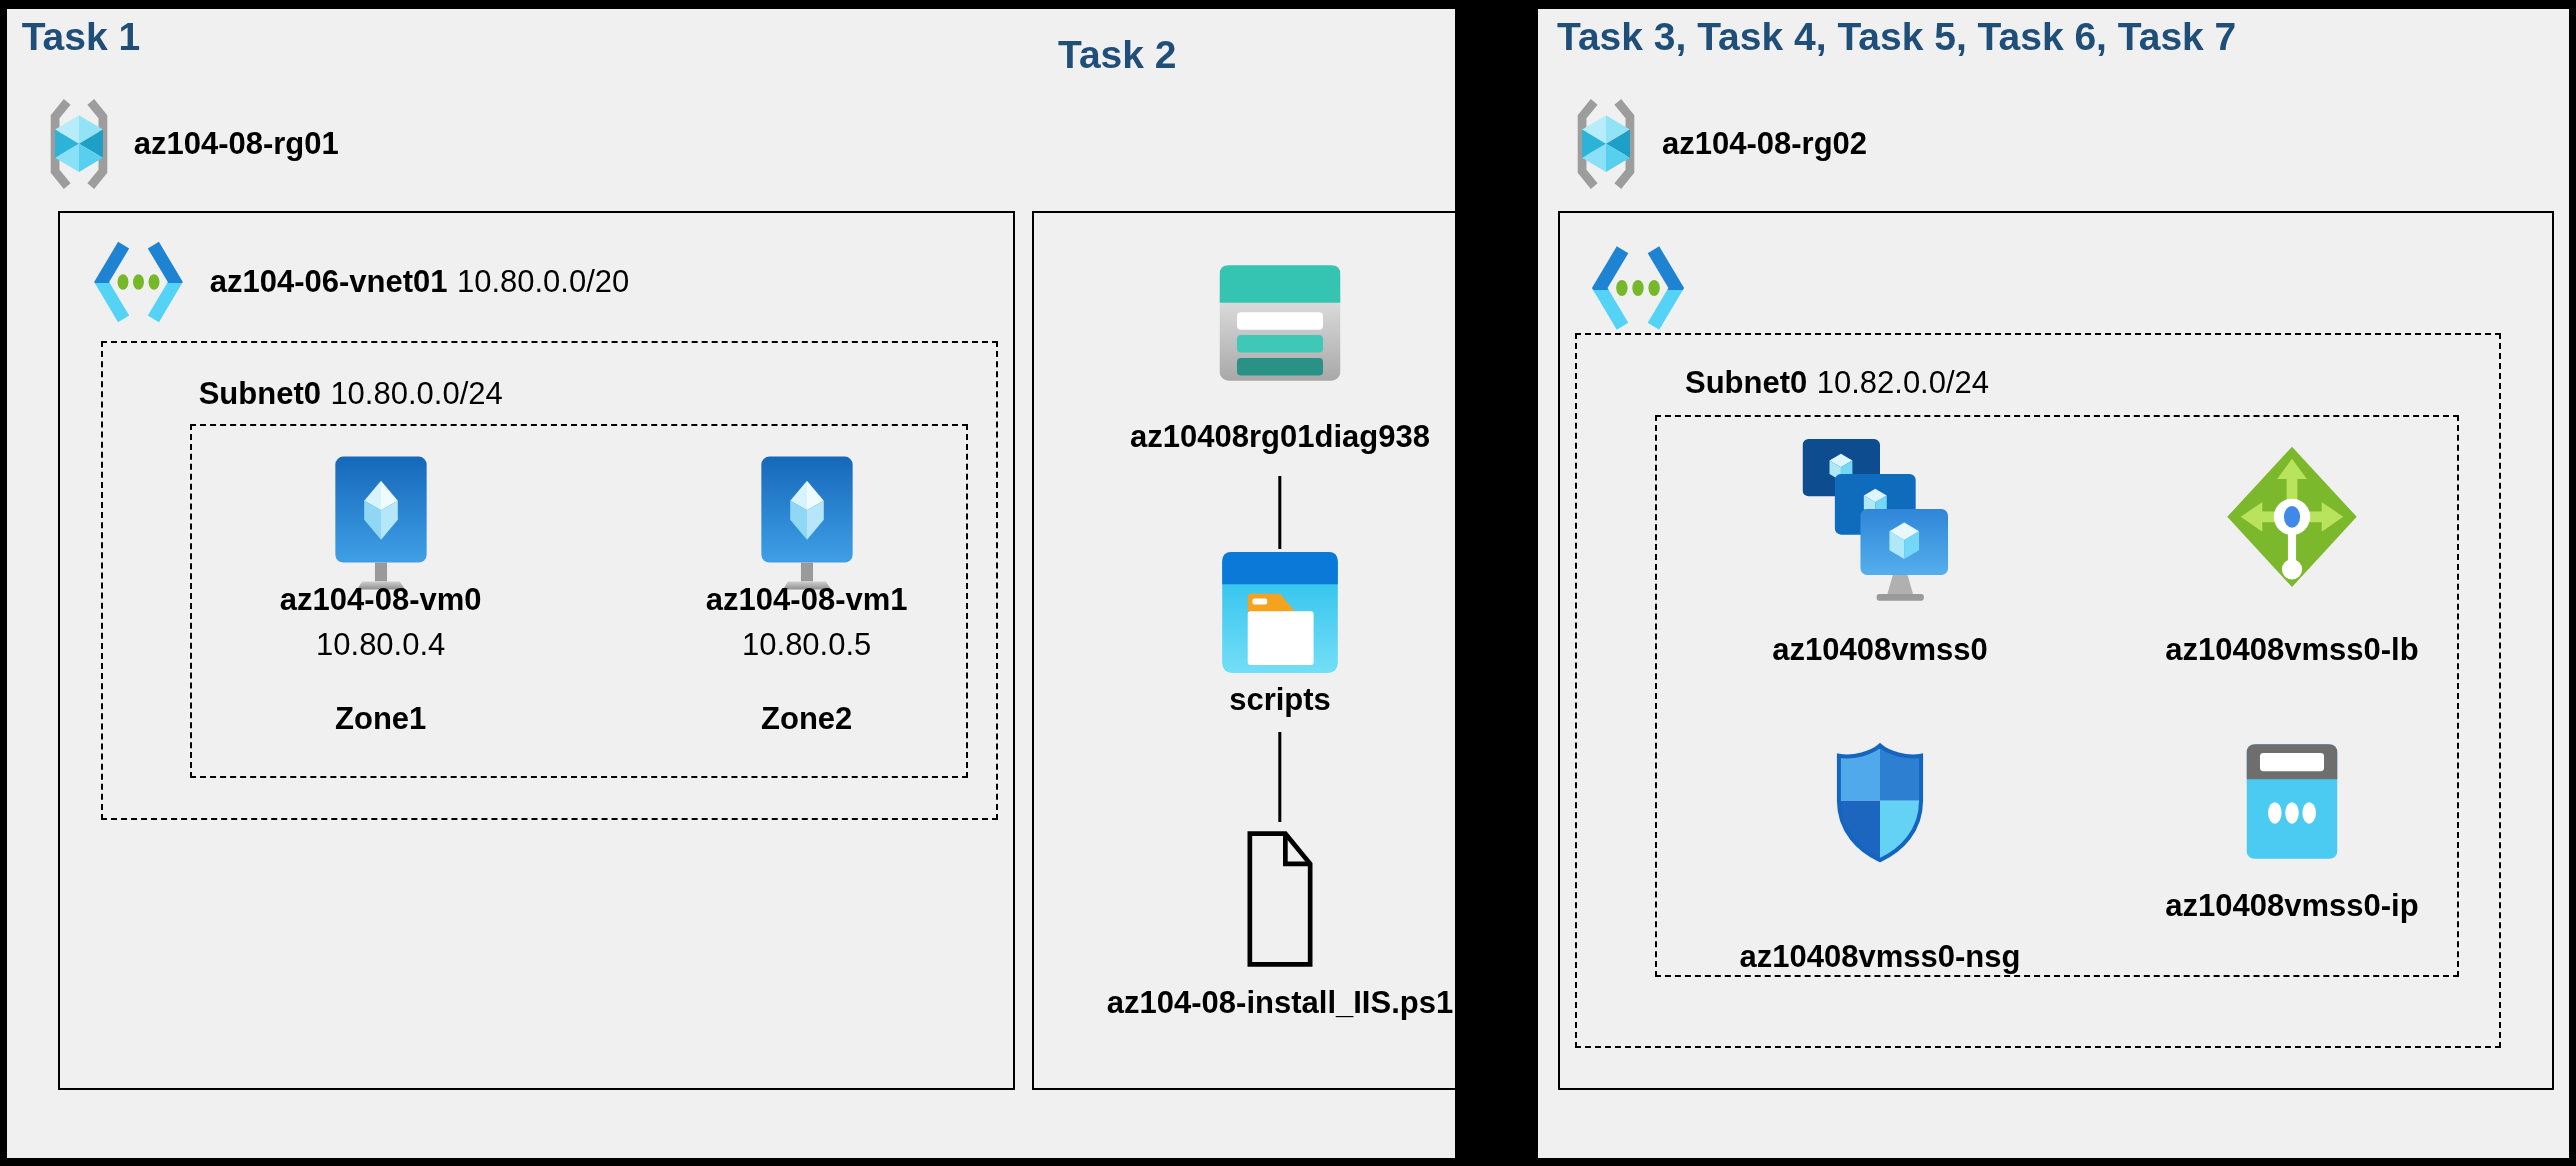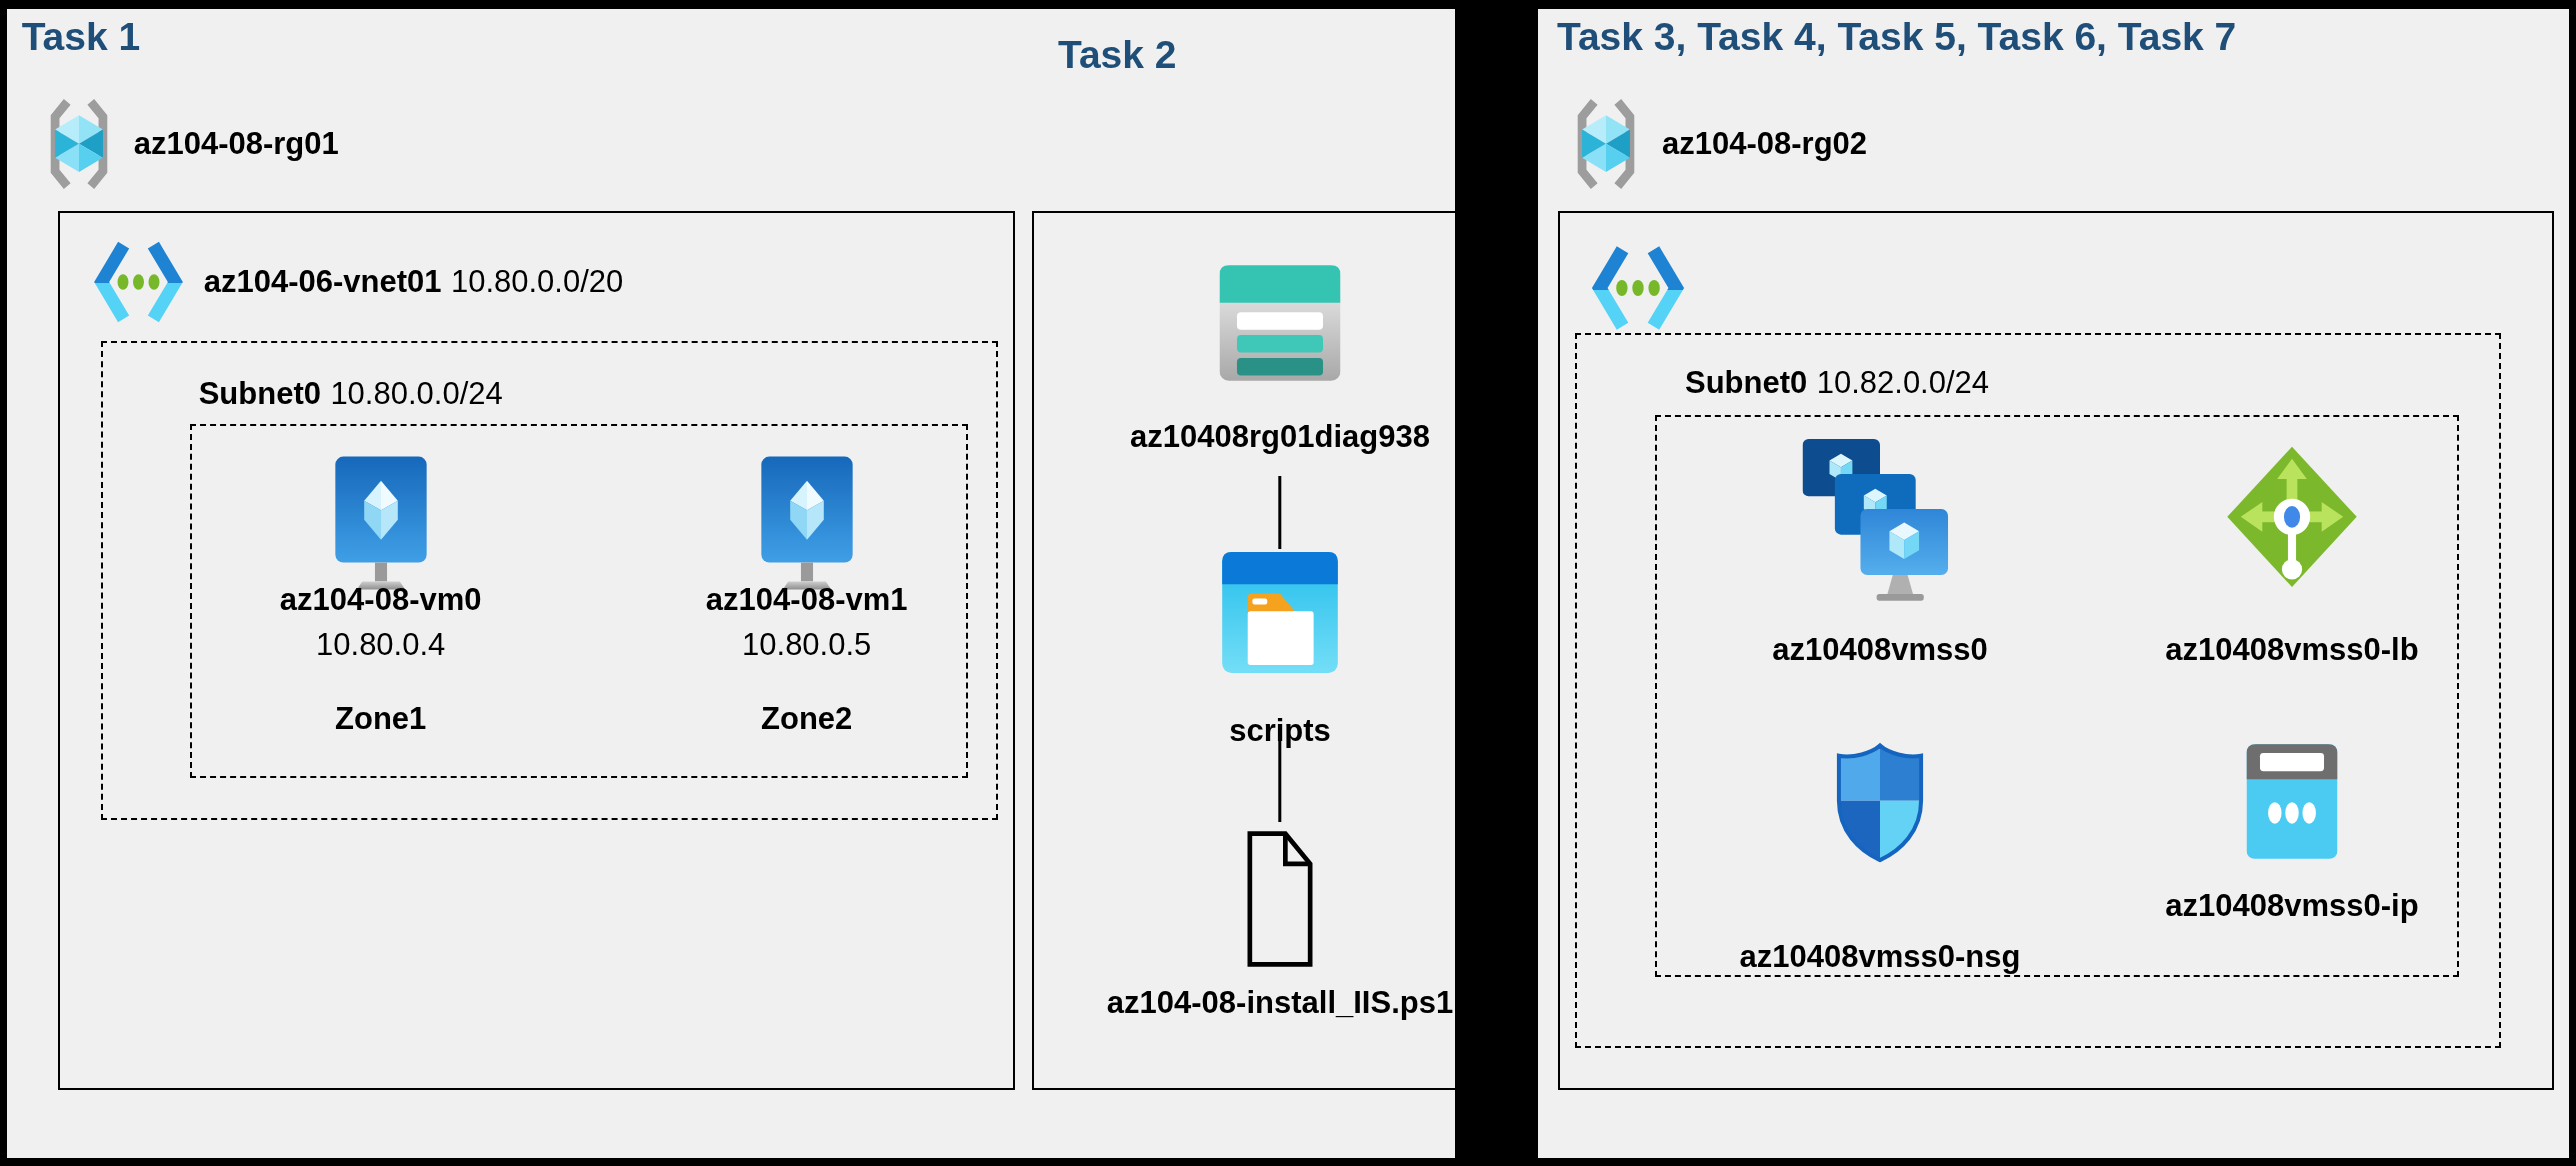--- a/index.html
+++ b/index.html
@@ -77,21 +77,21 @@
         <polygon points="83,93 47.5,114 47.5,72" fill="#57cfee"></polygon>
         <polygon points="47.5,114 12,93 47.5,72" fill="#8ae0f6"></polygon>
         <polygon points="12,93 12,51 47.5,72" fill="#2cb4d8"></polygon>
       </svg>
     </span>
     <span class="res-label">az104-08-rg01</span>
   </div>
 
   <div class="solid-box" style="left:51px;top:202px;width:953px;height:875px;"></div>
 
-  <div class="icon-row" style="left:86px;top:229px;height:88px;gap:20px;">
+  <div class="icon-row" style="left:86px;top:229px;height:88px;gap:26px;">
     <span>
       <svg width="91" height="84" viewBox="0 0 140 130">
         <path d="M47,8 L13,65 L47,122" stroke="url(#g-vnet)" stroke-width="20" fill="none"></path>
         <path d="M93,8 L127,65 L93,122" stroke="url(#g-vnet)" stroke-width="20" fill="none"></path>
         <ellipse cx="46" cy="65" rx="8.5" ry="12" fill="#76b82a"></ellipse>
         <ellipse cx="70" cy="65" rx="8.5" ry="12" fill="#76b82a"></ellipse>
         <ellipse cx="94" cy="65" rx="8.5" ry="12" fill="#76b82a"></ellipse>
       </svg>
     </span>
     <span class="res-label"><span>az104-06-vnet01</span><span class="cidr">10.80.0.0/20</span></span>
@@ -154,21 +154,21 @@
   <span class="centered-icon" style="left:249px;top:543px;">
     <svg width="116" height="121" viewBox="0 0 172 180">
       <rect x="0" y="0" width="172" height="180" rx="14" fill="url(#g-scripts)"></rect>
       <path d="M0,48 L0,14 Q0,0 14,0 L158,0 Q172,0 172,14 L172,48 Z" fill="#0b79d8"></path>
       <rect x="38" y="62" width="50" height="28" rx="5" fill="#f5a21e"></rect>
       <polygon points="86,62 108,88 86,88" fill="#f5a21e"></polygon>
       <rect x="45" y="69" width="22" height="9" rx="3" fill="#ffffff"></rect>
       <rect x="38" y="88" width="98" height="80" rx="4" fill="#ffffff"></rect>
     </svg>
   </span>
-  <div class="abs-label" style="left:249px;top:704px;">scripts</div>
+  <div class="abs-label" style="left:249px;top:673px;">scripts</div>
 
   <div class="connector" style="left:249px;top:723px;height:90px;"></div>
 
   <span class="centered-icon" style="left:249px;top:821px;">
     <svg width="67" height="138" viewBox="0 0 100 205">
       <path d="M5,5 L58,5 L95,50 L95,200 L5,200 Z" stroke="#000" stroke-width="7" fill="none"></path>
       <path d="M58,5 L58,50 L95,50" stroke="#000" stroke-width="7" fill="none"></path>
     </svg>
   </span>
   <div class="abs-label" style="left:249px;top:976px;">az104-08-install_IIS.ps1</div>

